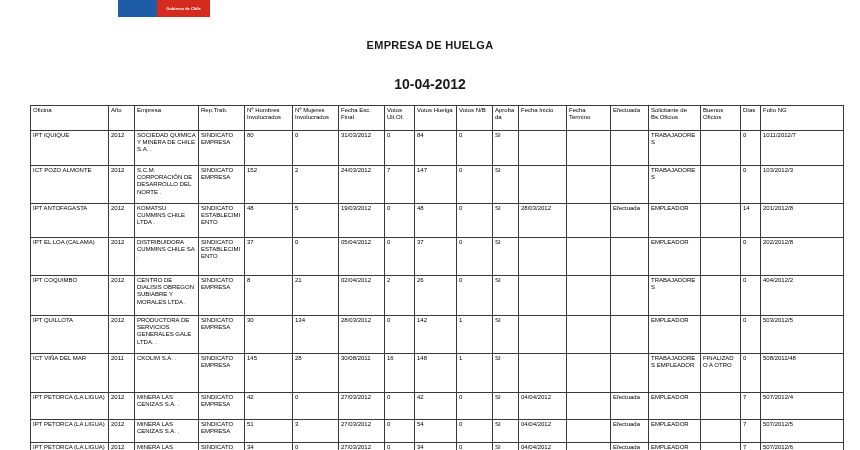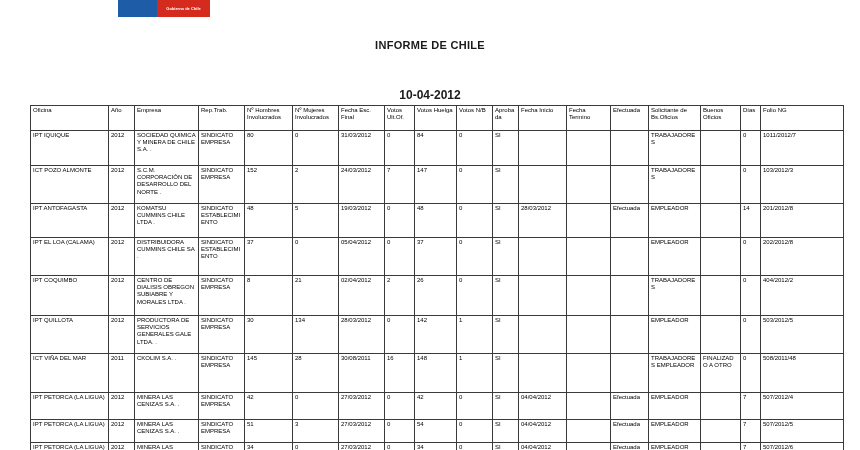--- a/index.html
+++ b/index.html
@@ -41,21 +41,21 @@
   
   .doc-title {
     position: absolute;
     left: 0;
     width: 860px;
     text-align: center;
     font-weight: bold;
     color: #1a1a1a;
   }
   #title-line { top: 39px; font-size: 11px; letter-spacing: 0.3px; }
-  #date-line  { top: 88px; font-size: 12px; font-weight: bold; }
+  #date-line  { top: 76px; font-size: 14px; font-weight: bold; }
   
   #report-table {
     position: absolute;
     left: 30px;
     top: 105px;
     width: 813px;
     border-collapse: collapse;
     table-layout: fixed;
     font-size: 6px;
     line-height: 1.2;
@@ -78,21 +78,21 @@
 
 <div id="page">
 
   <div id="logo">
     <div class="logo-blue" style="background: rgb(31, 92, 168);"></div>
     <div class="logo-red" style="background: rgb(213, 43, 30);">
       <span>Gobierno de Chile</span>
     </div>
   </div>
 
-  <div id="title-line" class="doc-title">INFORME DE CHILE</div>
+  <div id="title-line" class="doc-title">EMPRESA DE HUELGA</div>
   <div id="date-line" class="doc-title">10-04-2012</div>
 
   <table id="report-table">
     <colgroup>
       <col style="width:78px">
         <col style="width:26px">
         <col style="width:64px">
         <col style="width:46px">
       <col style="width:48px">
         <col style="width:46px">

